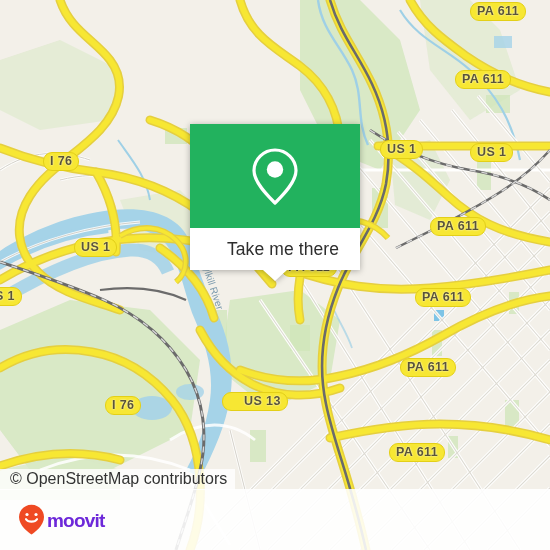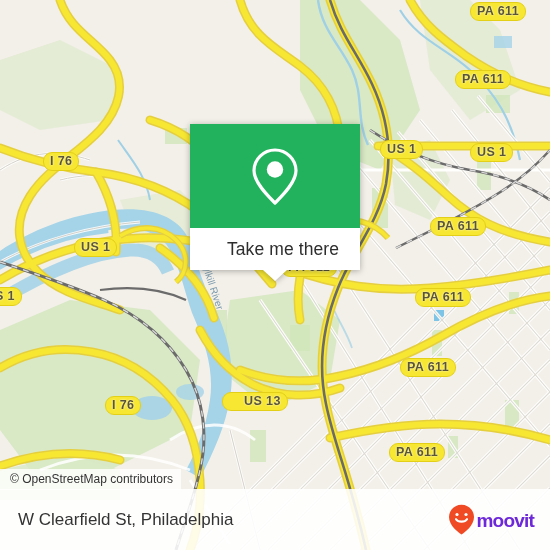--- a/index.html
+++ b/index.html
@@ -56,21 +56,21 @@
     border-left:12px solid transparent;
     border-right:12px solid transparent;
     border-top:11px solid #ffffff;
   }
 
   
   .attrib{
     position:absolute;left:0;top:469px;
     background:rgba(255,255,255,.80);
     padding:2px 8px 3px 10px;
-    font-size:12px;color:#333;
+    font-size:16px;color:#333;
     line-height:16px;
   }
 
   
   .bottombar{
     position:absolute;left:0;bottom:0;width:550px;height:61px;
     background:rgba(255,255,255,.88);
     display:flex;align-items:center;
     box-sizing:border-box;
     padding:0 16px 0 18px;
@@ -300,21 +300,20 @@
     </div>
     <div class="popup-bottom">
       <span>Take me there</span>
       <div class="popup-tail"></div>
     </div>
   </div>
 
   <div class="attrib">© OpenStreetMap contributors</div>
 
   <div class="bottombar">
-    <div class="bb-address">W Clearfield St, Philadelphia</div>
     <div class="brand">
       <svg class="brand-pin" viewBox="0 0 27 31">
         <path d="M13.5,0.8 C6.6,0.8 1,6.3 1,13.1 C1,21.3 10.2,28.9 13.5,30.4 C16.8,28.9 26,21.3 26,13.1 C26,6.3 20.4,0.8 13.5,0.8 Z" fill="#ef4a23"></path>
         <circle cx="9" cy="10.5" r="1.6" fill="#ffffff"></circle>
         <circle cx="18" cy="10.5" r="1.6" fill="#ffffff"></circle>
         <path d="M8,15.2 C10,18.4 17,18.4 19,15.2" stroke="#ffffff" stroke-width="2.1" fill="none" stroke-linecap="round"></path>
       </svg>
       <span class="brand-word">moovit</span>
     </div>
   </div>

